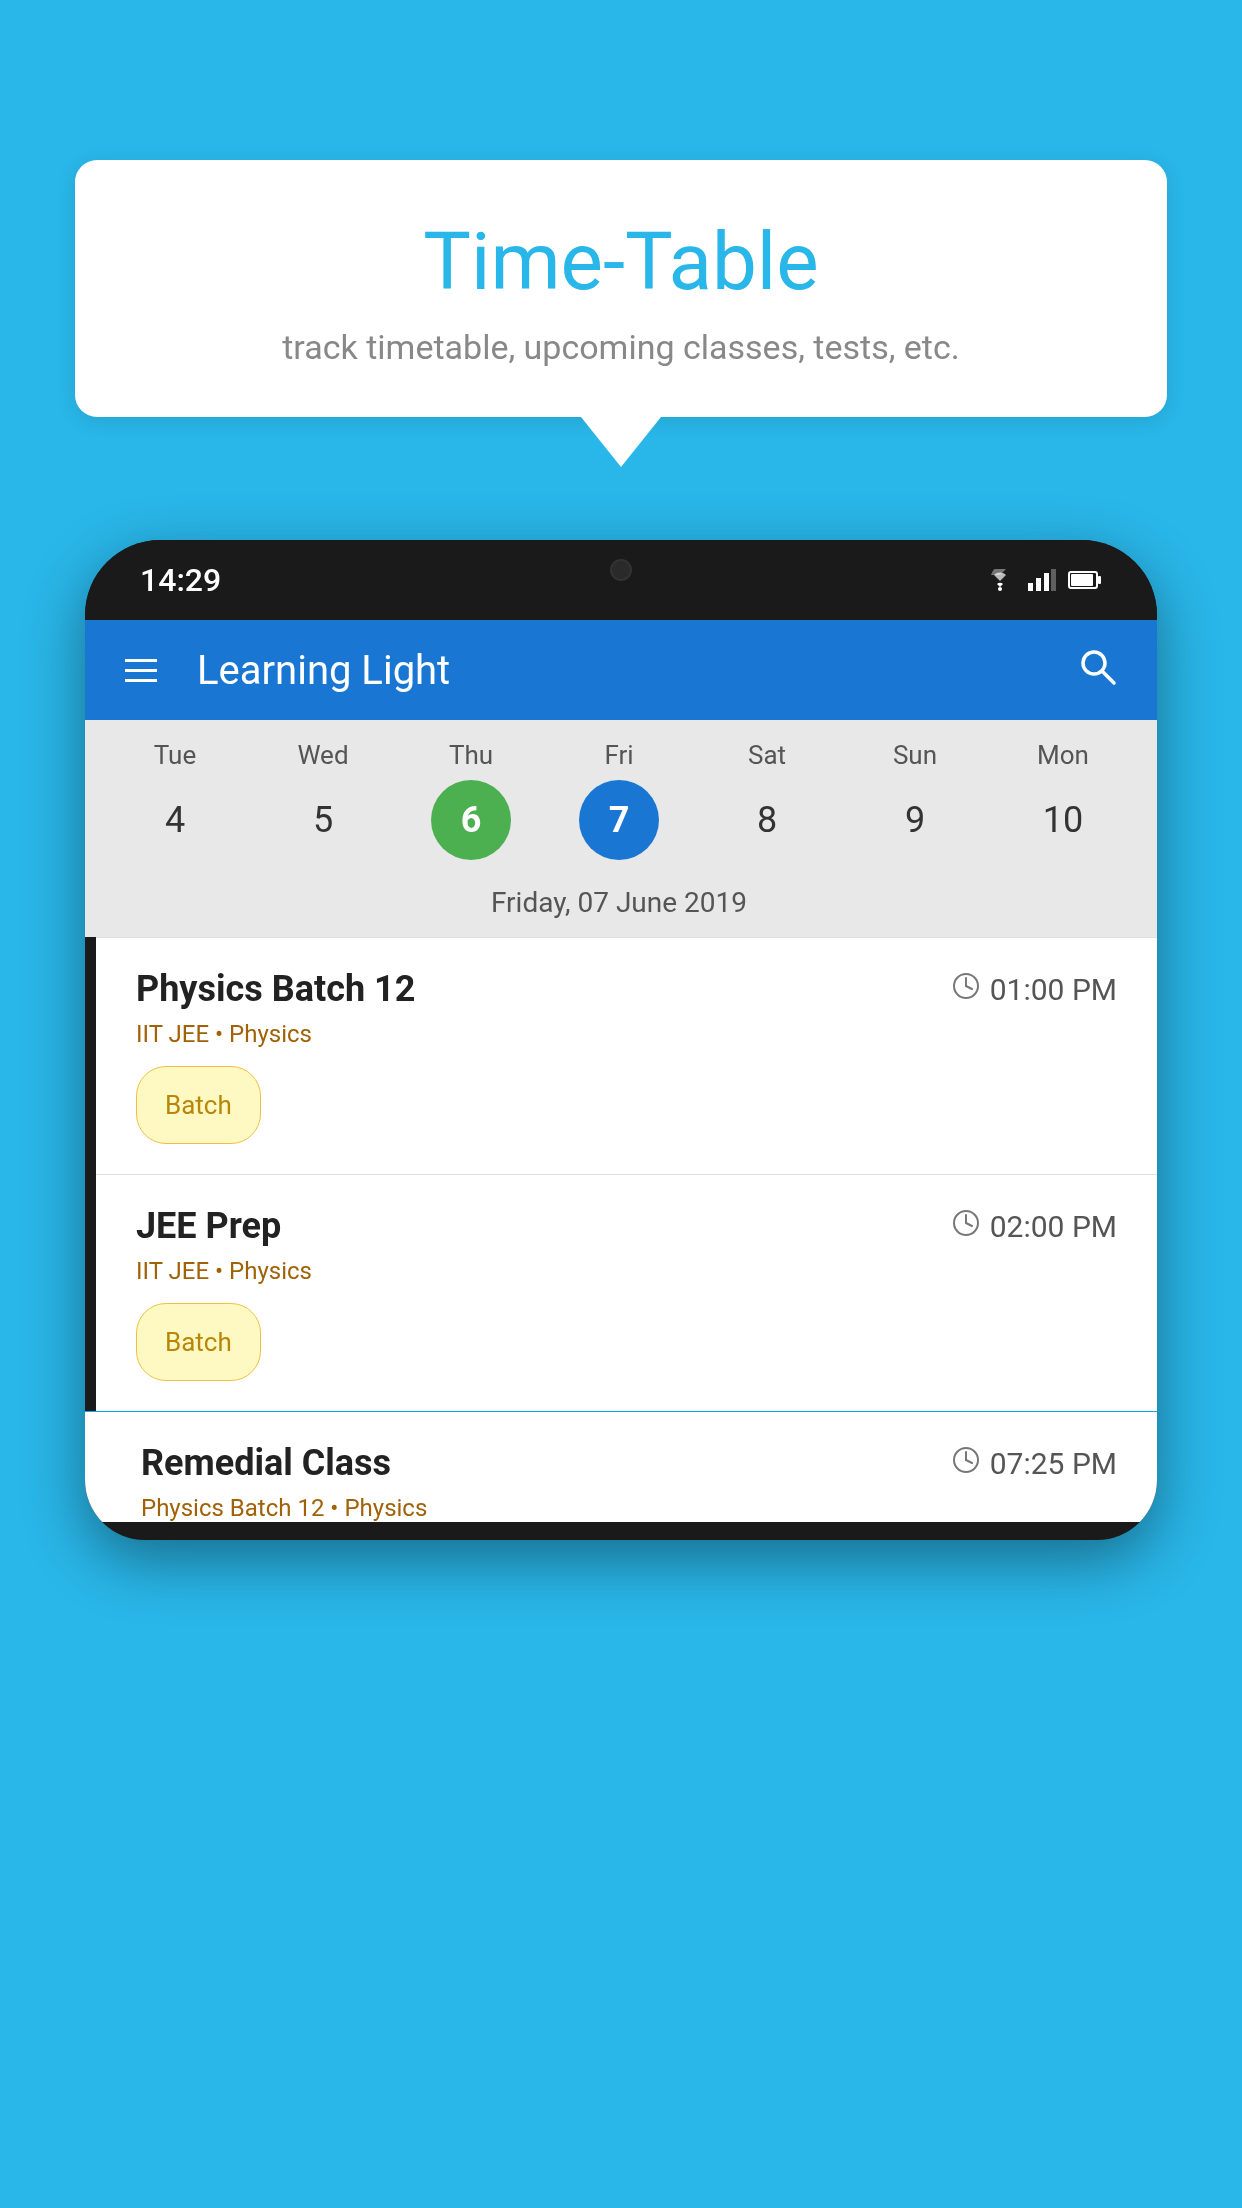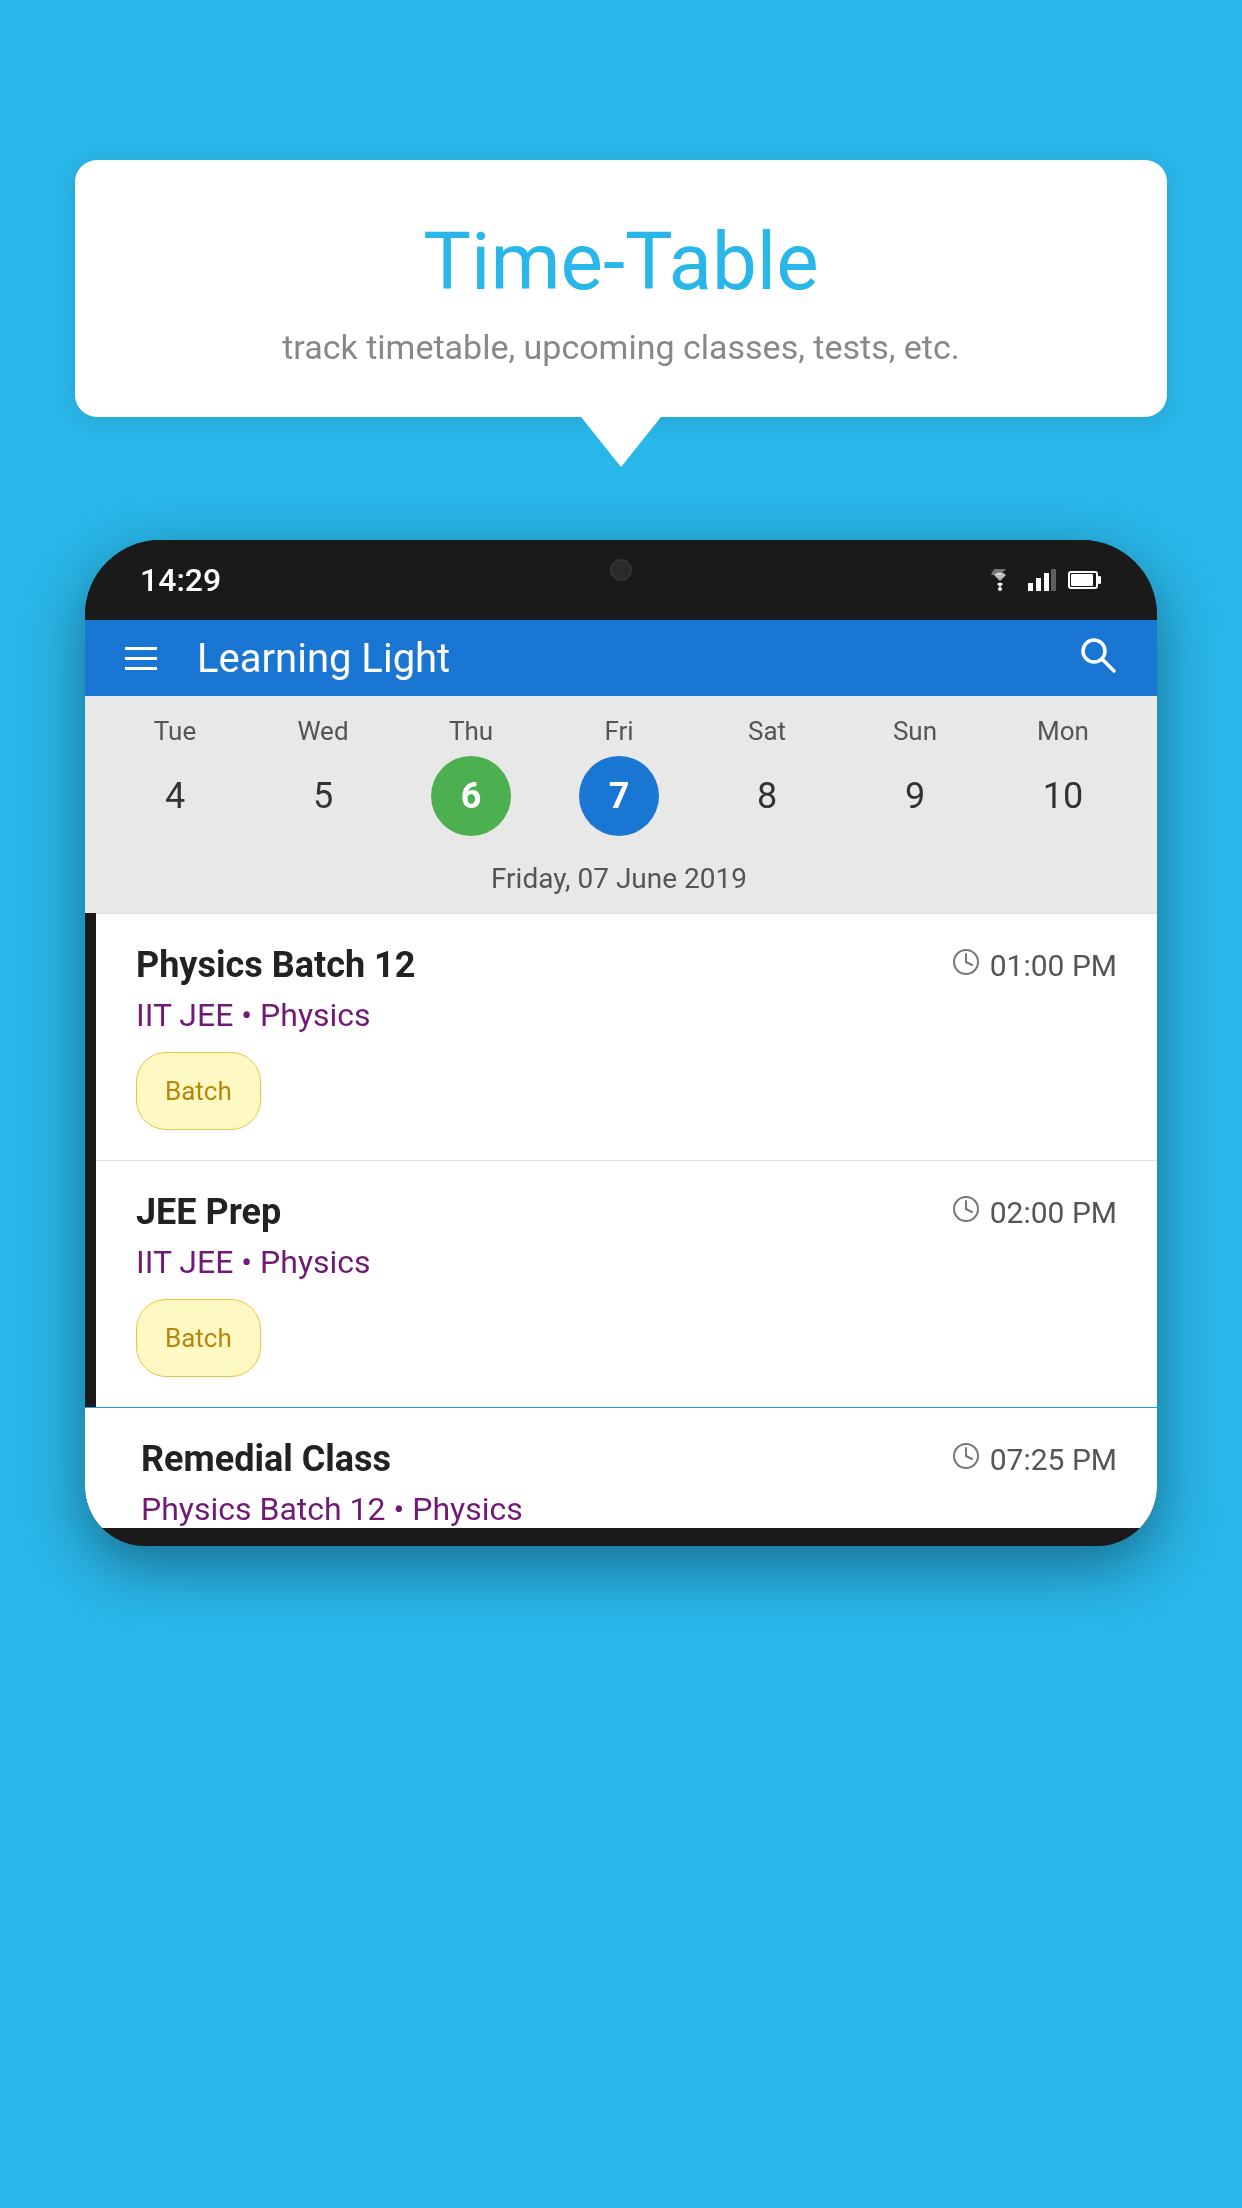--- a/index.html
+++ b/index.html
@@ -117,21 +117,21 @@
 
     .status-icons {
       display: flex;
       align-items: center;
       gap: 12px;
     }
 
     
     .app-bar {
       background: #1976d2;
-      height: 76px;
+      height: 100px;
       display: flex;
       align-items: center;
       padding: 0 40px;
       gap: 40px;
     }
 
     .menu-icon {
       color: white;
       font-size: 36px;
       display: flex;
@@ -244,22 +244,22 @@
       font-size: 30px;
       color: #555;
     }
 
     .clock-icon {
       font-size: 28px;
       color: #777;
     }
 
     .class-meta {
-      font-size: 32px;
-      color: #701a75;
+      font-size: 24px;
+      color: #a16207;
       margin-bottom: 18px;
     }
 
     .batch-tag {
       display: inline-block;
       background: #fef9c3;
       color: #b8860b;
       border: 1.5px solid #f0c040;
       border-radius: 30px;
       padding: 23px 28px;

